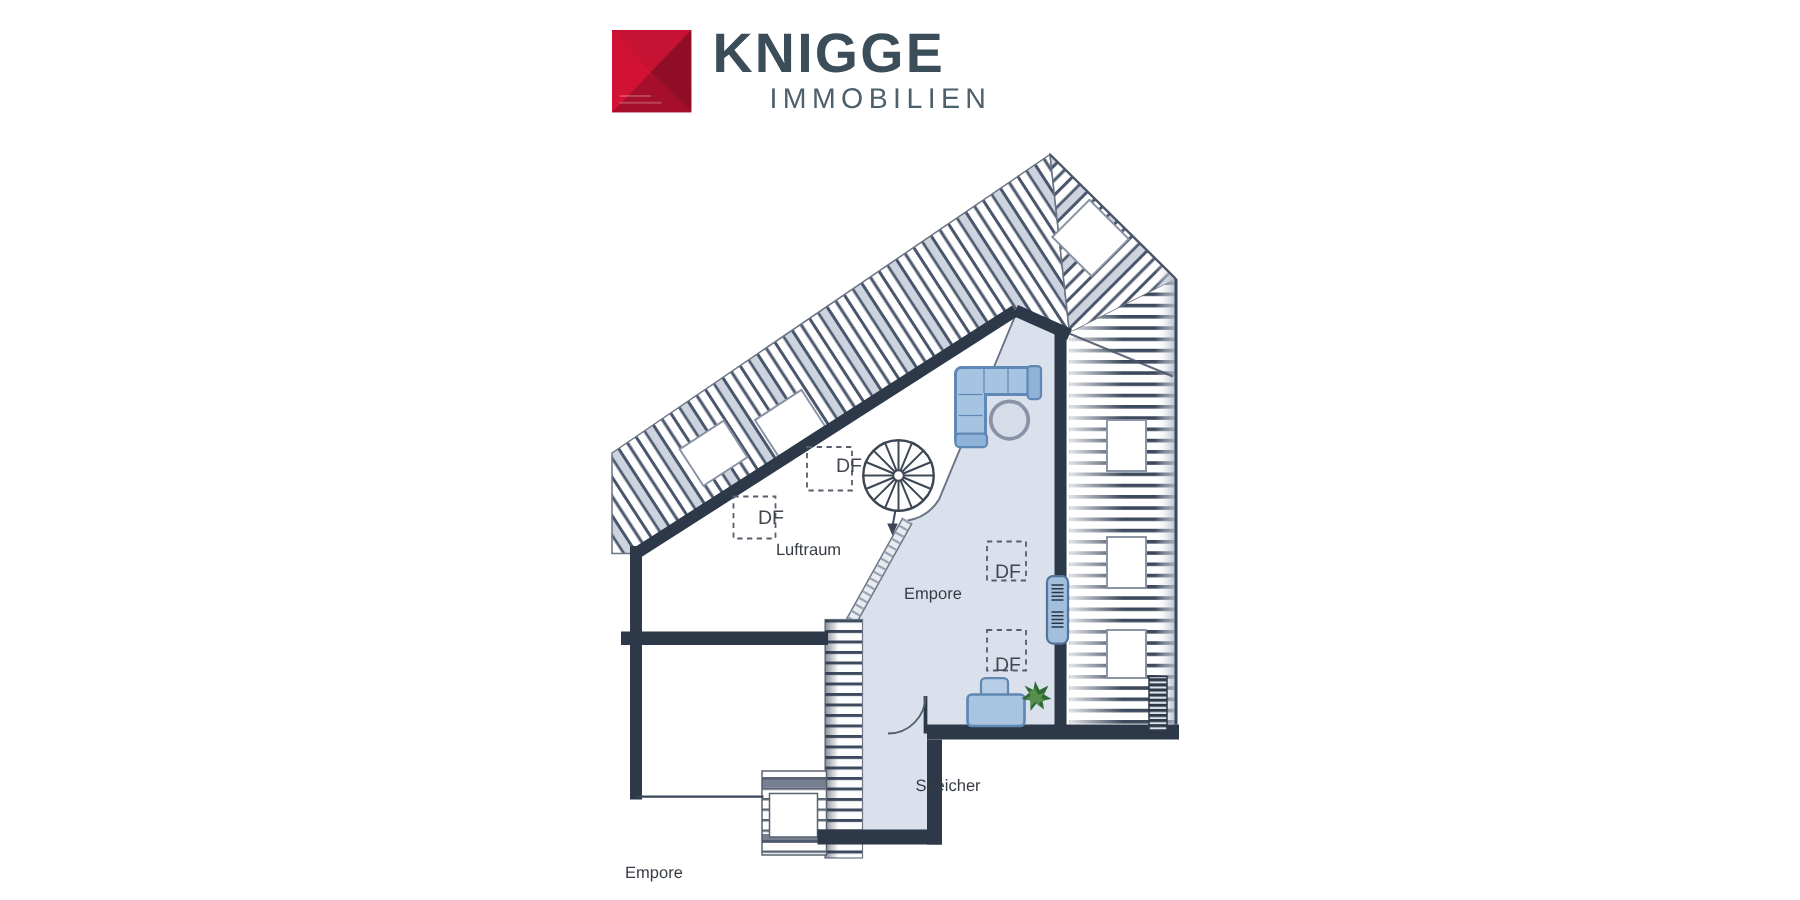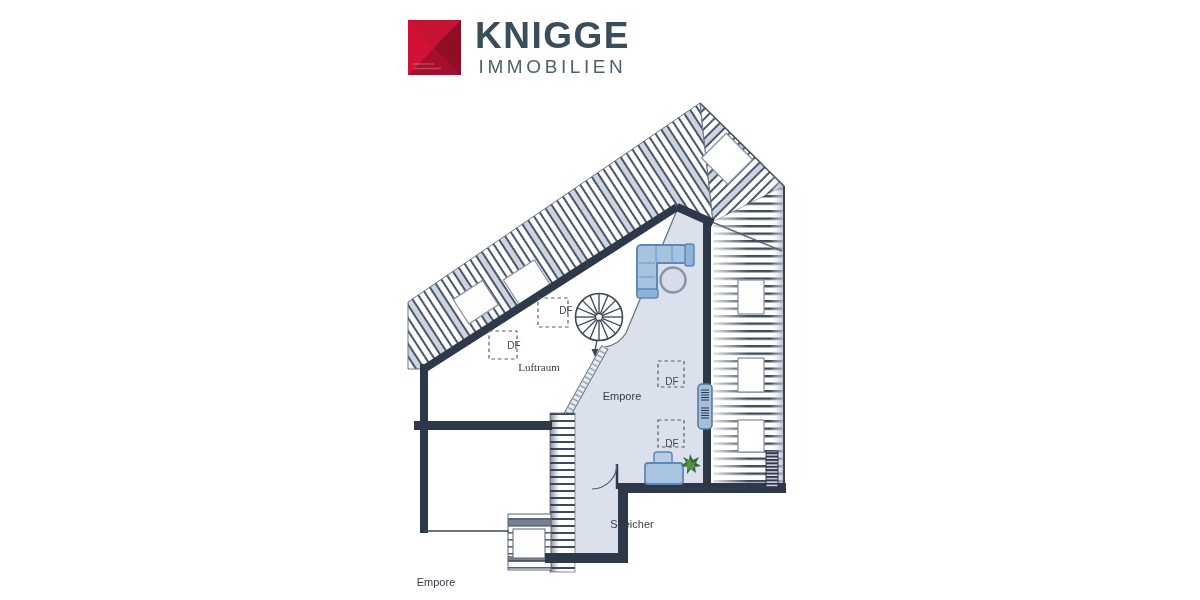--- a/index.html
+++ b/index.html
@@ -1,27 +1,27 @@
 <!DOCTYPE html>
 <html><head>
 <meta charset="utf-8">
 <style>
   html,body{margin:0;padding:0;background:#ffffff;}
   #stage{position:relative;width:1200px;height:600px;background:#fff;overflow:hidden;
-         font-family:"Liberation Sans",sans-serif;text-align:center;}
+         font-family:"Liberation Sans",sans-serif;}
   #plan-svg{position:absolute;left:0;top:0;}
   .logo{position:absolute;left:408px;top:17px;display:flex;align-items:center;}
   .logo-text{margin-left:14px;}
   .brand-name{font-family:"Liberation Sans",sans-serif;font-weight:bold;font-size:37px;
               line-height:1;color:#3b4d58;letter-spacing:1.5px;}
   .brand-sub{font-family:"Liberation Sans",sans-serif;font-size:19px;color:#4e606b;
-             letter-spacing:3.6px;margin-top:2px;}
+             letter-spacing:3.6px;margin-top:2px;margin-left:38px;}
   .lbl{position:absolute;transform:translate(-50%,-50%);font-size:11px;color:#363b44;
        white-space:nowrap;}
-  .lbl-df{font-size:10px;color:#41464f;}
+  .lbl-df{font-size:13px;color:#41464f;}
 </style>
 </head>
 <body>
 
 <div id="stage">
 
   <div class="logo">
     <svg width="53" height="55" viewBox="0 0 53 55">
       <defs>
         <linearGradient id="lg-red" x1="0" y1="0" x2="1" y2="1">
@@ -205,21 +205,21 @@
       <rect x="654" y="452" width="18" height="14" rx="3" fill="#b7cde6" stroke="#5f88b2" stroke-width="1.5"></rect>
       <rect x="645" y="463" width="38" height="21" rx="3" fill="#a9c4e0" stroke="#5f88b2" stroke-width="1.8"></rect>
 
       <g>
         <polygon points="690,454 693,460 699,457 696,463 701,466 695,467 696,473 691,469 687,474 687,467 681,466 686,462 683,457 689,460" fill="#2e6b34"></polygon>
         <polygon points="690,459 692,463 696,462 694,465 697,467 693,468 693,471 690,468 687,471 687,467 684,466 687,464 686,461" fill="#57904e"></polygon>
       </g>
     </g>
   </svg>
 
-  <span class="lbl" style="left:539px;top:367px;font-family:Liberation Serif, serif;">Luftraum</span>
+  <span class="lbl" style="left:539px;top:367px;">Luftraum</span>
   <span class="lbl" style="left:622px;top:396px;">Empore</span>
   <span class="lbl" style="left:632px;top:524px;">Speicher</span>
   <span class="lbl" style="left:436px;top:582px;">Empore</span>
   <span class="lbl lbl-df" style="left:514px;top:345px;">DF</span>
   <span class="lbl lbl-df" style="left:566px;top:310px;">DF</span>
   <span class="lbl lbl-df" style="left:672px;top:381px;">DF</span>
   <span class="lbl lbl-df" style="left:672px;top:443px;">DF</span>
 
 </div>
 

